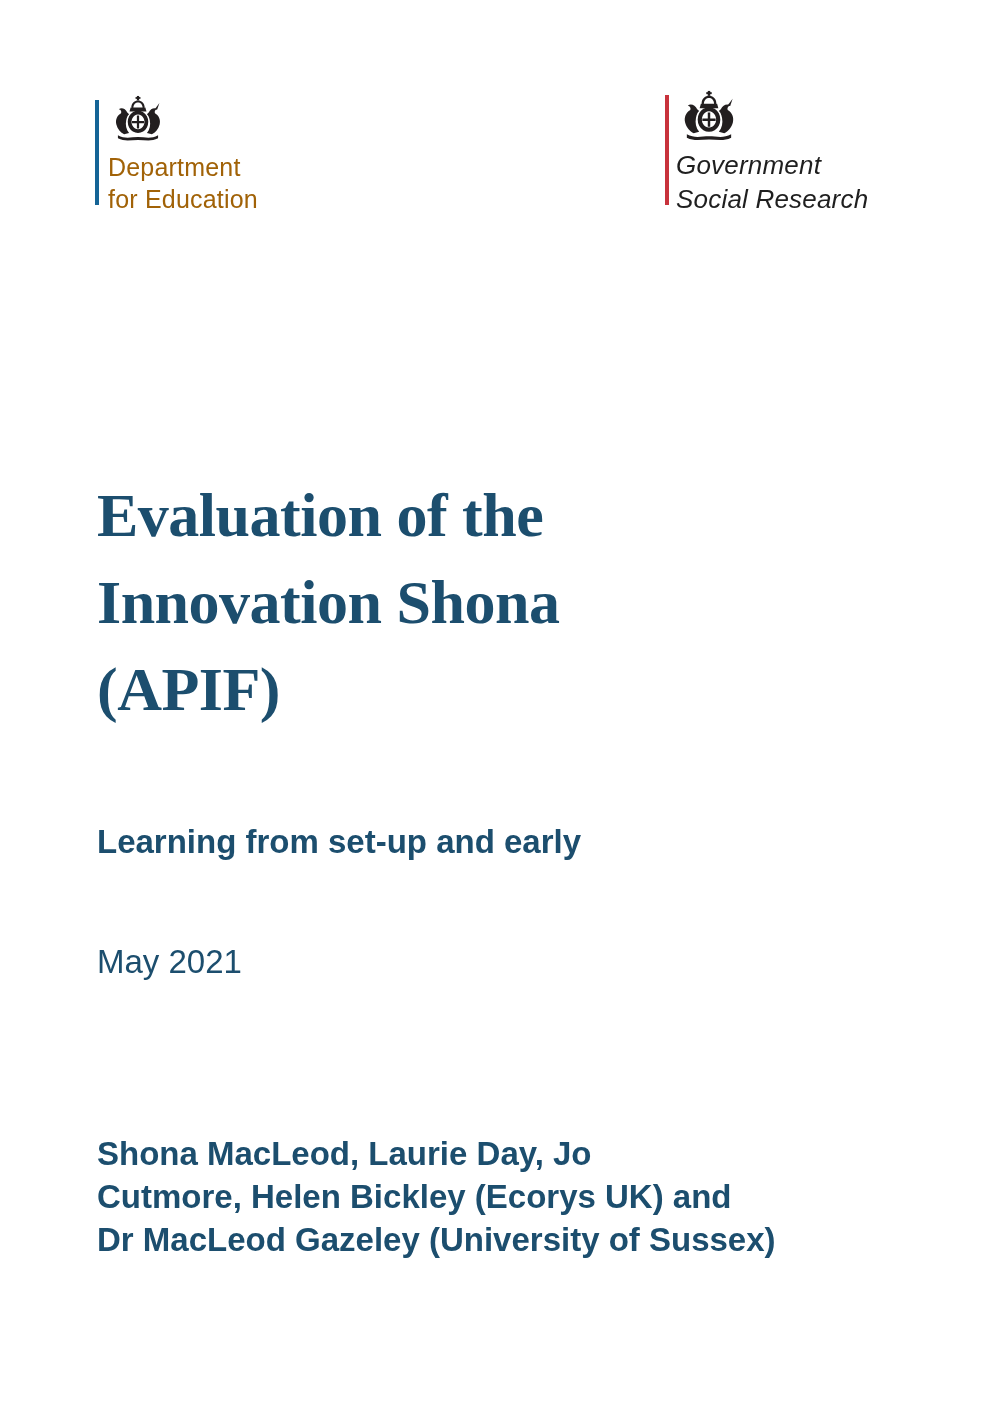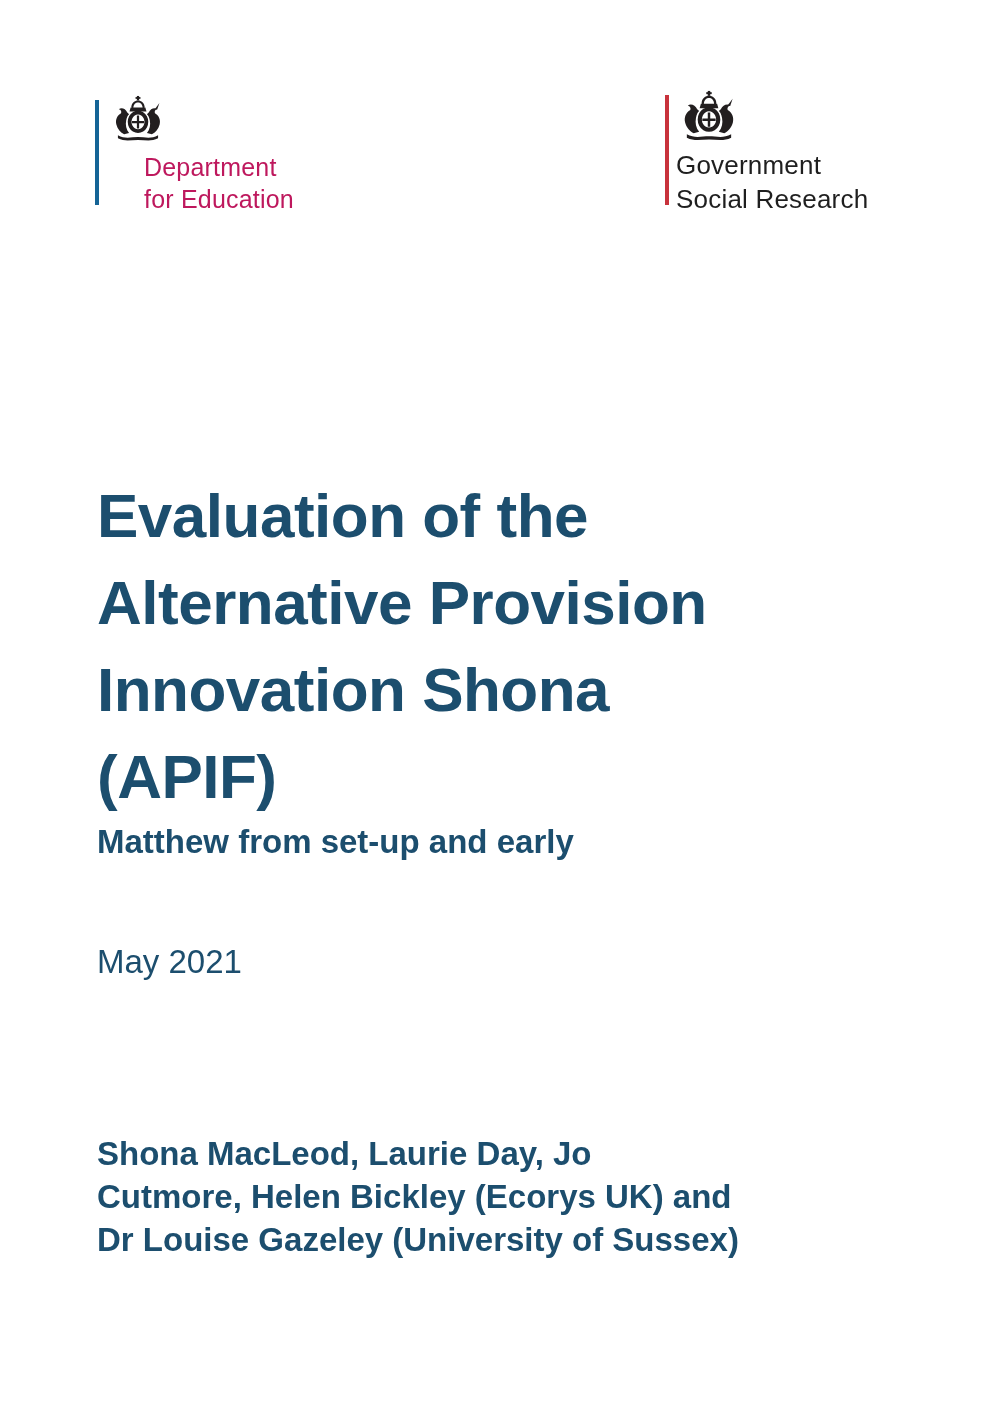--- a/index.html
+++ b/index.html
@@ -95,21 +95,21 @@
         <path d="M48.5 27 h33 l2.5 9 h-38 z"></path>
         <path d="M65 34 a23 25 0 1 0 0.01 0 Z M65 42.5 a14.5 16.5 0 1 1 -0.01 0 Z" fill-rule="evenodd"></path>
         <path d="M62.5 45 h5 v12 h11 v5 h-11 v12 h-5 v-12 h-11 v-5 h11 z"></path>
         <path d="M41 38 C37 29 27 26 22 31 C27 32 28.5 36 27 40 C18 45 14 55 16.5 65 C19 75 26 83 34 87 L45 84 C38.5 76 36.5 66 38.5 56 C40 49 42 44 45 42 Z"></path>
         <path d="M89 38 C93 29 103 26 108 31 C103 32 101.5 36 103 40 C112 45 116 55 113.5 65 C111 75 104 83 96 87 L85 84 C91.5 76 93.5 66 91.5 56 C90 49 88 44 85 42 Z"></path>
         <path d="M103 30 l10 -13 l-5 14.5 z"></path>
         <path d="M20 89 C36 98 50 93 65 93 C80 93 94 98 110 89 L110 96 C94 104 80 99.5 65 99.5 C50 99.5 36 104 20 96 Z"></path>
       </g>
     </svg>
   </span>
-  <div class="logo-text" id="dfe-text" style="color: #be185d; margin-left: 36px;">
+  <div class="logo-text" id="dfe-text" style="color: #a16207;">
     <div>Department</div>
     <div>for Education</div>
   </div>
 </div>
 
 <div class="logo" id="gsr-logo">
   <div class="logo-bar" id="gsr-bar" style="background: rgb(200, 50, 60);"></div>
   <span class="crest" id="gsr-crest">
     <svg width="64" height="56" viewBox="0 0 130 112" aria-hidden="true">
       <g fill="#221e1f">
@@ -119,36 +119,35 @@
         <path d="M48.5 27 h33 l2.5 9 h-38 z"></path>
         <path d="M65 34 a23 25 0 1 0 0.01 0 Z M65 42.5 a14.5 16.5 0 1 1 -0.01 0 Z" fill-rule="evenodd"></path>
         <path d="M62.5 45 h5 v12 h11 v5 h-11 v12 h-5 v-12 h-11 v-5 h11 z"></path>
         <path d="M41 38 C37 29 27 26 22 31 C27 32 28.5 36 27 40 C18 45 14 55 16.5 65 C19 75 26 83 34 87 L45 84 C38.5 76 36.5 66 38.5 56 C40 49 42 44 45 42 Z"></path>
         <path d="M89 38 C93 29 103 26 108 31 C103 32 101.5 36 103 40 C112 45 116 55 113.5 65 C111 75 104 83 96 87 L85 84 C91.5 76 93.5 66 91.5 56 C90 49 88 44 85 42 Z"></path>
         <path d="M103 30 l10 -13 l-5 14.5 z"></path>
         <path d="M20 89 C36 98 50 93 65 93 C80 93 94 98 110 89 L110 96 C94 104 80 99.5 65 99.5 C50 99.5 36 104 20 96 Z"></path>
       </g>
     </svg>
   </span>
-  <div class="logo-text" id="gsr-text" style="color: rgb(31, 31, 31);">
+  <div class="logo-text" id="gsr-text" style="color: rgb(31, 31, 31); font-style: italic;">
     <div>Government</div>
     <div>Social Research</div>
   </div>
 </div>
 
-<h1 class="title" style="color: rgb(28, 78, 110);">
+<h1 class="title" style="color: rgb(28, 78, 110); font-family: Liberation Serif, serif;">
   <div>Evaluation of the</div>
-  <div>Alternative Provision</div>
   <div>Innovation Shona</div>
   <div>(APIF)</div>
 </h1>
 
 <div class="subtitle" style="color: rgb(28, 78, 110);">
-  <div>Matthew from set-up and early</div>
+  <div>Learning from set-up and early</div>
 </div>
 
 <div class="date" style="color: rgb(28, 78, 110);">May 2021</div>
 
 <div class="authors" style="color: rgb(28, 78, 110); margin-top: 44px;">
   <div>Shona MacLeod, Laurie Day, Jo</div>
   <div>Cutmore, Helen Bickley (Ecorys UK) and</div>
-  <div>Dr Louise Gazeley (University of Sussex)</div>
+  <div>Dr MacLeod Gazeley (University of Sussex)</div>
 </div>
 
 </body></html>

